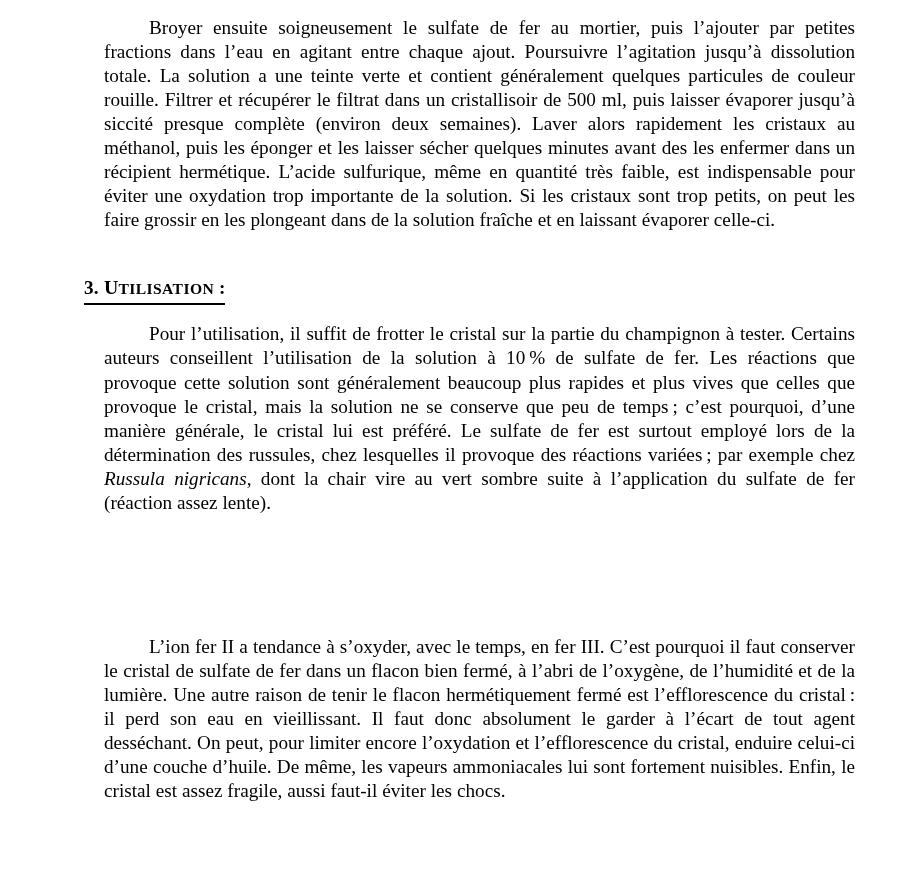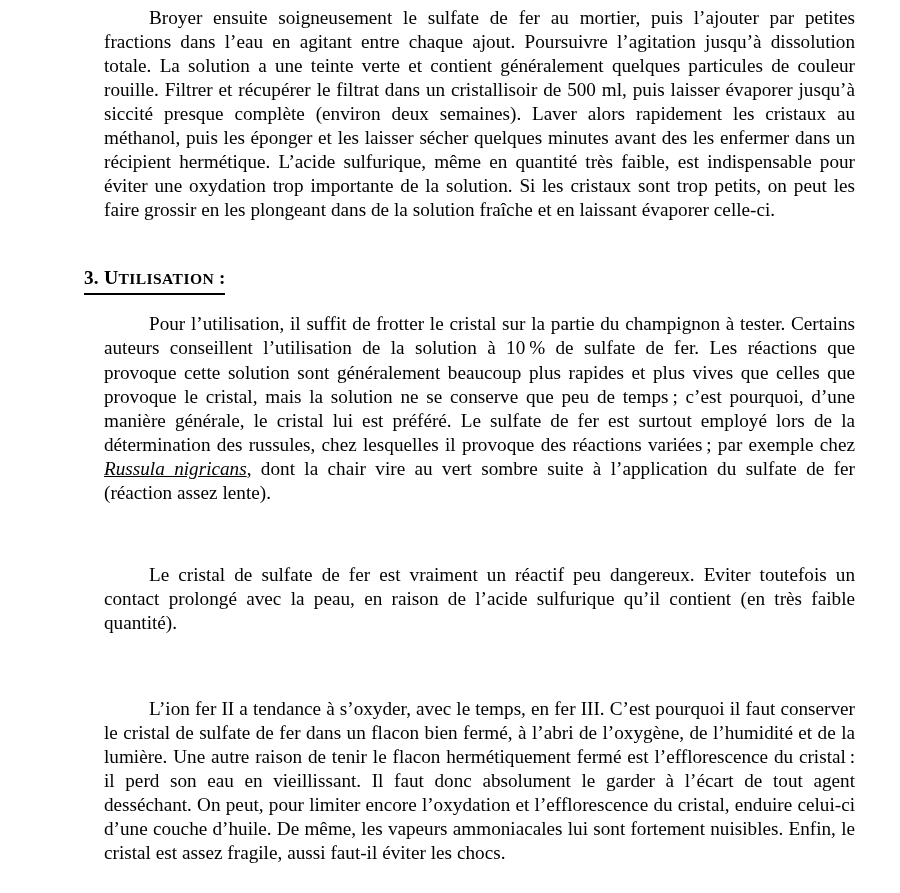--- a/index.html
+++ b/index.html
@@ -42,26 +42,25 @@
     font-size: 19.2px;
     line-height: 24.05px;
     text-align: justify;
     text-justify: inter-word;
     text-indent: 45px;
     hyphens: none;
     word-spacing: 0.1px;
   }
 
   .para.first {
-    padding-top: 6px;
+    padding-top: 16px;
   }
 
   .sci-name {
     font-style: italic;
-    text-decoration: underline;
   }
 
   
   .heading {
     margin: 0;
     padding: 0;
     font-size: 19.2px;
     line-height: 24px;
     font-weight: bold;
     text-align: left;
@@ -114,21 +113,20 @@
 
     <div class="gap-after-heading"></div>
 
     <p class="para"><span>Pour l’utilisation, il suffit de frotter le cristal sur la partie du champignon à tester. Certains auteurs conseillent l’utilisation de la solution à 10 % de sulfate de fer. Les réactions que provoque cette solution sont généralement beaucoup plus rapides et plus vives que celles que provoque le cristal, mais la solution ne se conserve que peu de temps ; c’est pourquoi, d’une manière générale, le cristal lui est préféré. Le sulfate de fer est surtout employé lors de la détermination des russules, chez lesquelles il provoque des réactions variées ; par exemple chez </span><span class="sci-name">Russula nigricans</span><span>, dont la chair vire au vert sombre suite à l’application du sulfate de fer (réaction assez lente).</span></p>
 
     <div class="gap-before-heading-2"></div>
 
 
     <div class="gap-after-heading"></div>
 
-    <p class="para">Le cristal de sulfate de fer est vraiment un réactif peu dangereux. Eviter toutefois un contact prolongé avec la peau, en raison de l’acide sulfurique qu’il contient (en très faible quantité).</p>
 
     <div class="gap-before-heading-3"></div>
 
 
     <div class="gap-after-heading"></div>
 
     <p class="para">L’ion fer II a tendance à s’oxyder, avec le temps, en fer III. C’est pourquoi il faut conserver le cristal de sulfate de fer dans un flacon bien fermé, à l’abri de l’oxygène, de l’humidité et de la lumière. Une autre raison de tenir le flacon hermétiquement fermé est l’efflorescence du cristal : il perd son eau en vieillissant. Il faut donc absolument le garder à l’écart de tout agent desséchant. On peut, pour limiter encore l’oxydation et l’efflorescence du cristal, enduire celui-ci d’une couche d’huile. De même, les vapeurs ammoniacales lui sont fortement nuisibles. Enfin, le cristal est assez fragile, aussi faut-il éviter les chocs.</p>
 
   </div>
 </div>

